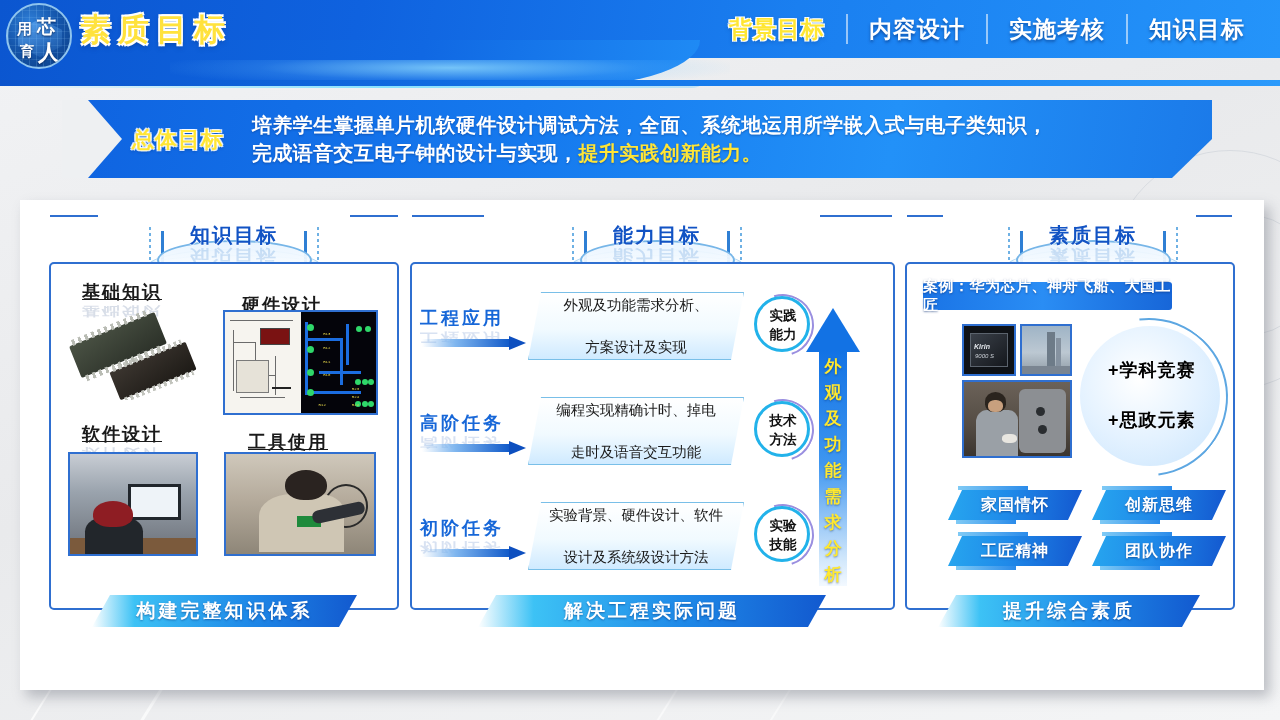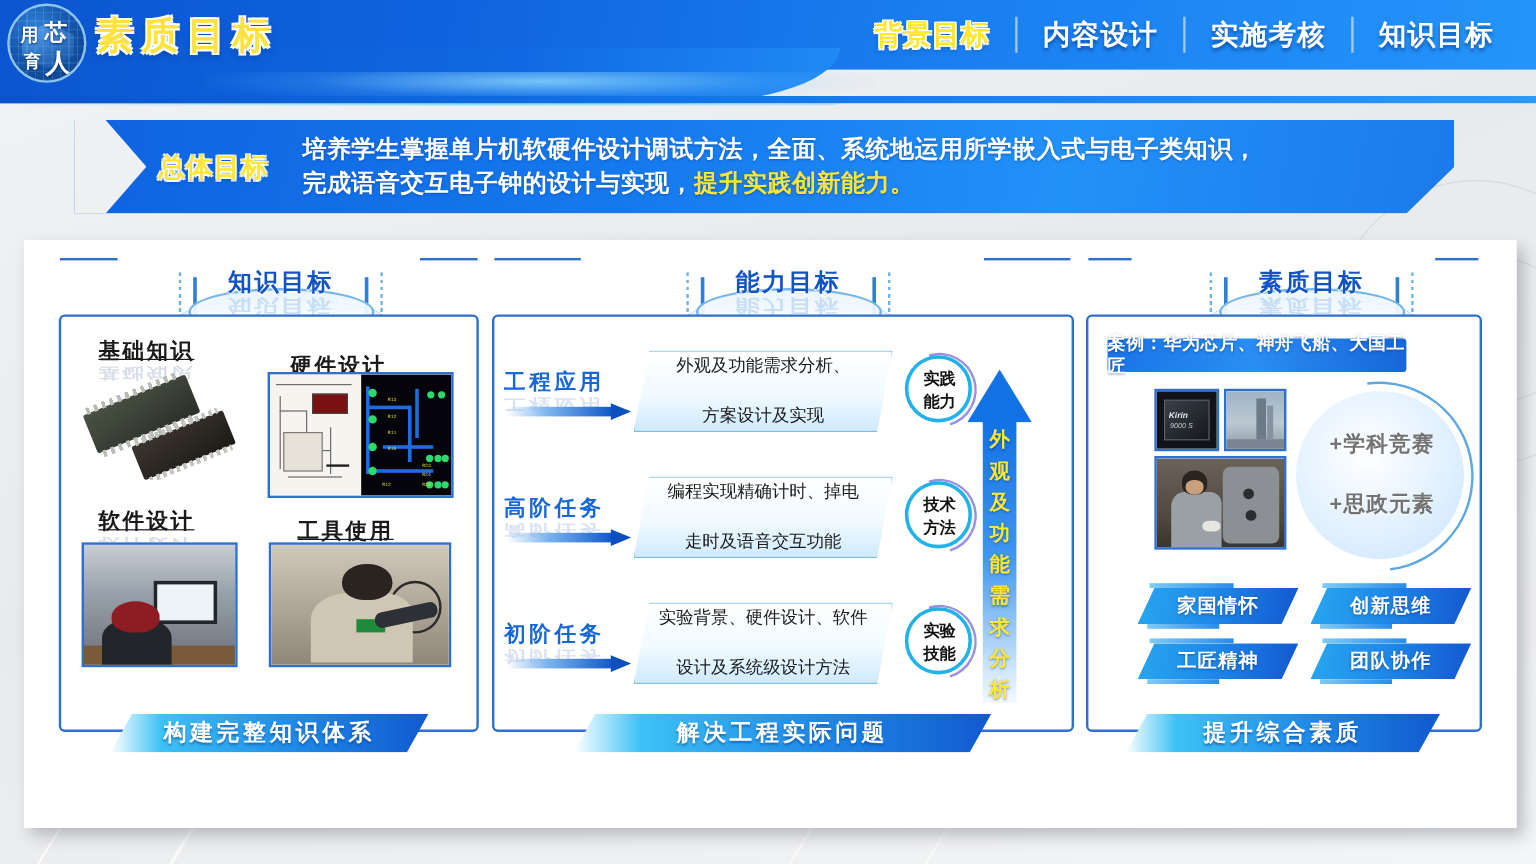--- a/index.html
+++ b/index.html
@@ -241,21 +241,21 @@
     background:linear-gradient(90deg,#1a74e6 0%,#2a8df4 48%,#1766d8 100%);
     border-radius:3px;color:#fff;font-size:15px;font-weight:bold;letter-spacing:.5px;
     text-shadow:0 1px 2px rgba(0,40,110,.5);
   }
   .plus-blob{
     position:absolute;border-radius:50%;
     background:radial-gradient(circle at 42% 38%,rgba(255,255,255,.98) 0%,rgba(226,241,255,.95) 52%,rgba(190,223,252,.85) 100%);
   }
   .plus-ring{position:absolute;border-radius:50%;border:2px solid #5da7e2;
     border-bottom-color:transparent;border-left-color:transparent;transform:rotate(38deg);}
-  .plus-txt{position:absolute;font-size:18px;font-weight:bold;color:#737373;letter-spacing:1px;
+  .plus-txt{position:absolute;font-size:18px;font-weight:bold;color:#000000;letter-spacing:1px;
     text-shadow:0 1px 1px rgba(255,255,255,.95);}
 
   .q-tag{
     position:absolute;width:134px;height:30px;display:flex;align-items:center;justify-content:center;
     background:linear-gradient(95deg,#27a6ef 0%,#1f8ae9 45%,#1357cf 100%);
     clip-path:polygon(14px 0,134px 0,120px 30px,0 30px);
     color:#fff;font-size:16px;font-weight:bold;letter-spacing:1px;
     text-shadow:0 1px 2px rgba(0,40,110,.55);
   }
   .q-deco{position:absolute;height:4px;background:linear-gradient(90deg,#7fcaf5,#2a8bea);}

